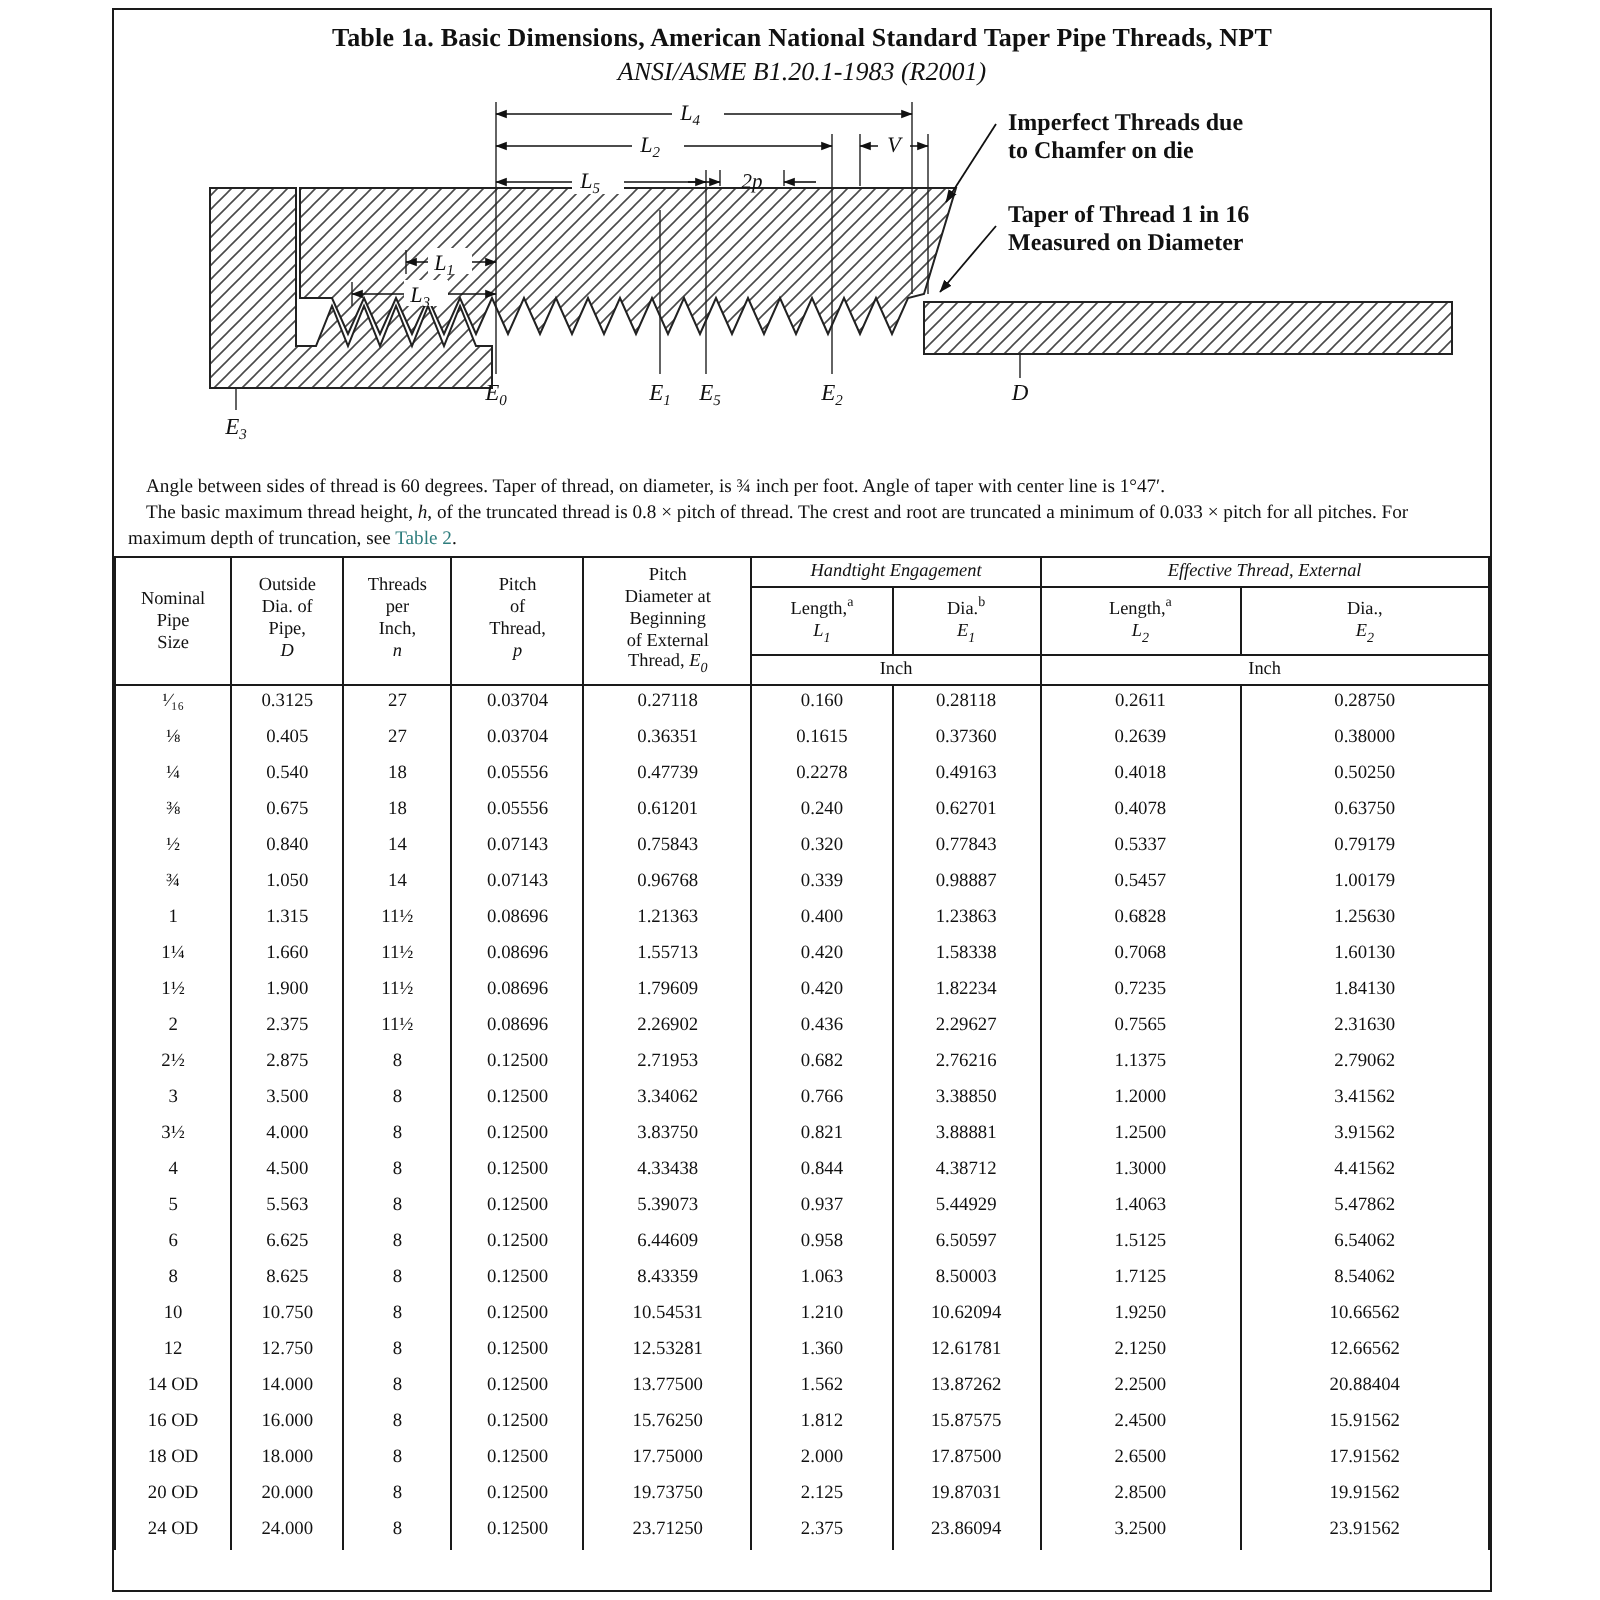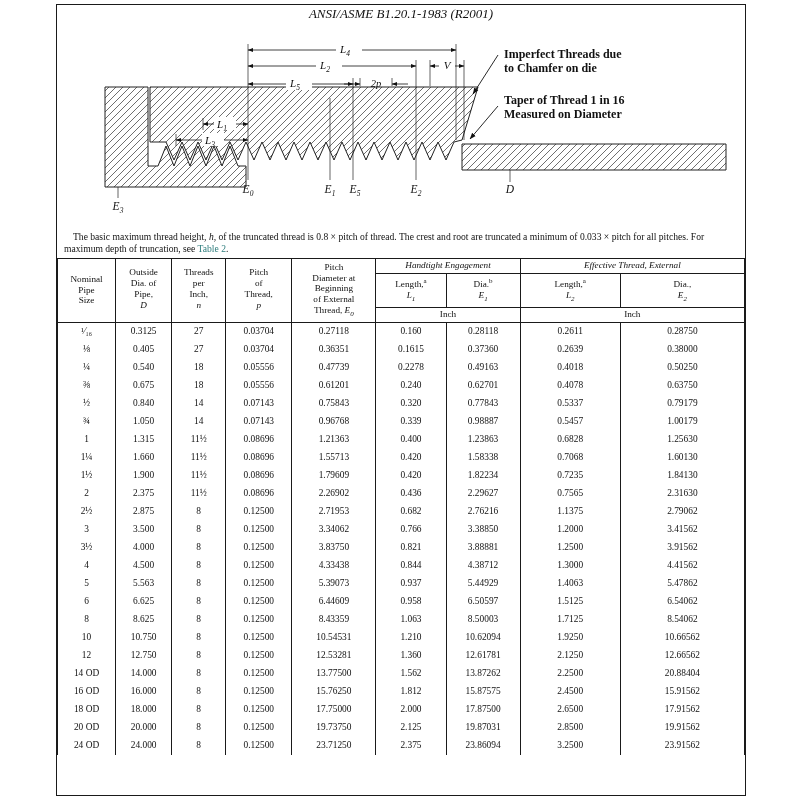--- a/index.html
+++ b/index.html
@@ -6,21 +6,21 @@
   body{
     width:800px;height:800px;background:#ffffff;position:relative;
     font-family:"Liberation Serif","DejaVu Serif",serif;color:#111;
   }
   .sheet{
     position:absolute;left:56px;top:4px;width:690px;height:792px;
     border:1px solid #1a1a1a;box-sizing:border-box;overflow:hidden;background:#fff;
   }
   .title{text-align:center;font-weight:bold;font-size:13px;margin-top:6px;letter-spacing:.1px;}
   .subtitle{text-align:center;font-style:italic;font-size:13px;margin-top:1px;}
-  .diagram{margin-top:18px;text-align:center;}
+  .diagram{margin-top:3px;text-align:center;}
   .diagram svg{display:block;}
   svg text{font-family:"Liberation Serif","DejaVu Serif",serif;fill:#111;}
   .notes{font-size:9.6px;line-height:1.28;padding:0 6px 0 7px;margin-top:1px;}
   .notes p{margin:0 0 1px 0;}
   .notes .indent{text-indent:9px;}
   .link{color:#2e7d7d;cursor:pointer;}
   .ital{font-style:italic;}
 
   table{width:100%;border-collapse:collapse;table-layout:fixed;margin-top:2px;font-size:9.4px;}
   th,td{border:1px solid #1a1a1a;text-align:center;vertical-align:middle;padding:0;font-weight:normal;}
@@ -32,20 +32,21 @@
   .hlines{white-space:pre-line;}
   .symline{font-style:italic;}
   sub{font-size:7px;}
   sup{font-size:7px;}
 </style>
 </head>
 <body>
 
 <div class="sheet">
 
+  <div class="title">Table 1a.  Basic Dimensions, American National Standard Taper Pipe Threads, NPT</div>
   <div class="subtitle">ANSI/ASME B1.20.1-1983 (R2001)</div>
 
   <div class="diagram">
     <svg viewBox="0 0 686 190" width="688" height="190">
       <defs>
         <pattern id="hatch" patternUnits="userSpaceOnUse" width="7" height="7">
           <rect width="7" height="7" fill="#ffffff"></rect>
           <path d="M-1,8 L8,-1 M-1,1 L1,-1 M6,8 L8,6" stroke="#4a4a4a" stroke-width="0.8"></path>
         </pattern>
         <marker id="ah" viewBox="0 0 10 10" refX="9" refY="5" markerWidth="7.5" markerHeight="7.5" orient="auto-start-reverse">
@@ -115,20 +116,21 @@
         <line x1="440" y1="66" x2="412" y2="99" marker-end="url(#ah)"></line>
       </g>
       <text x="446" y="18" font-size="12" font-weight="bold">Imperfect Threads due</text>
       <text x="446" y="32" font-size="12" font-weight="bold">to Chamfer on die</text>
       <text x="446" y="64" font-size="12" font-weight="bold">Taper of Thread 1 in 16</text>
       <text x="446" y="78" font-size="12" font-weight="bold">Measured on Diameter</text>
     </svg>
   </div>
 
   <div class="notes">
+    <p class="indent">Angle between sides of thread is 60 degrees. Taper of thread, on diameter, is ¾ inch per foot. Angle of taper with center line is 1°47′.</p>
     <p class="indent"><span>The basic maximum thread height, </span><span class="ital">h</span><span>, of the truncated thread is 0.8 × pitch of thread. The crest and root are truncated a minimum of 0.033 × pitch for all pitches. For maximum depth of truncation, see </span><span class="link">Table 2</span><span>.</span></p>
   </div>
 
   <table>
     <colgroup>
       <col style="width:58px">
         <col style="width:56px">
         <col style="width:54px">
       <col style="width:66px">
         <col style="width:84px">

